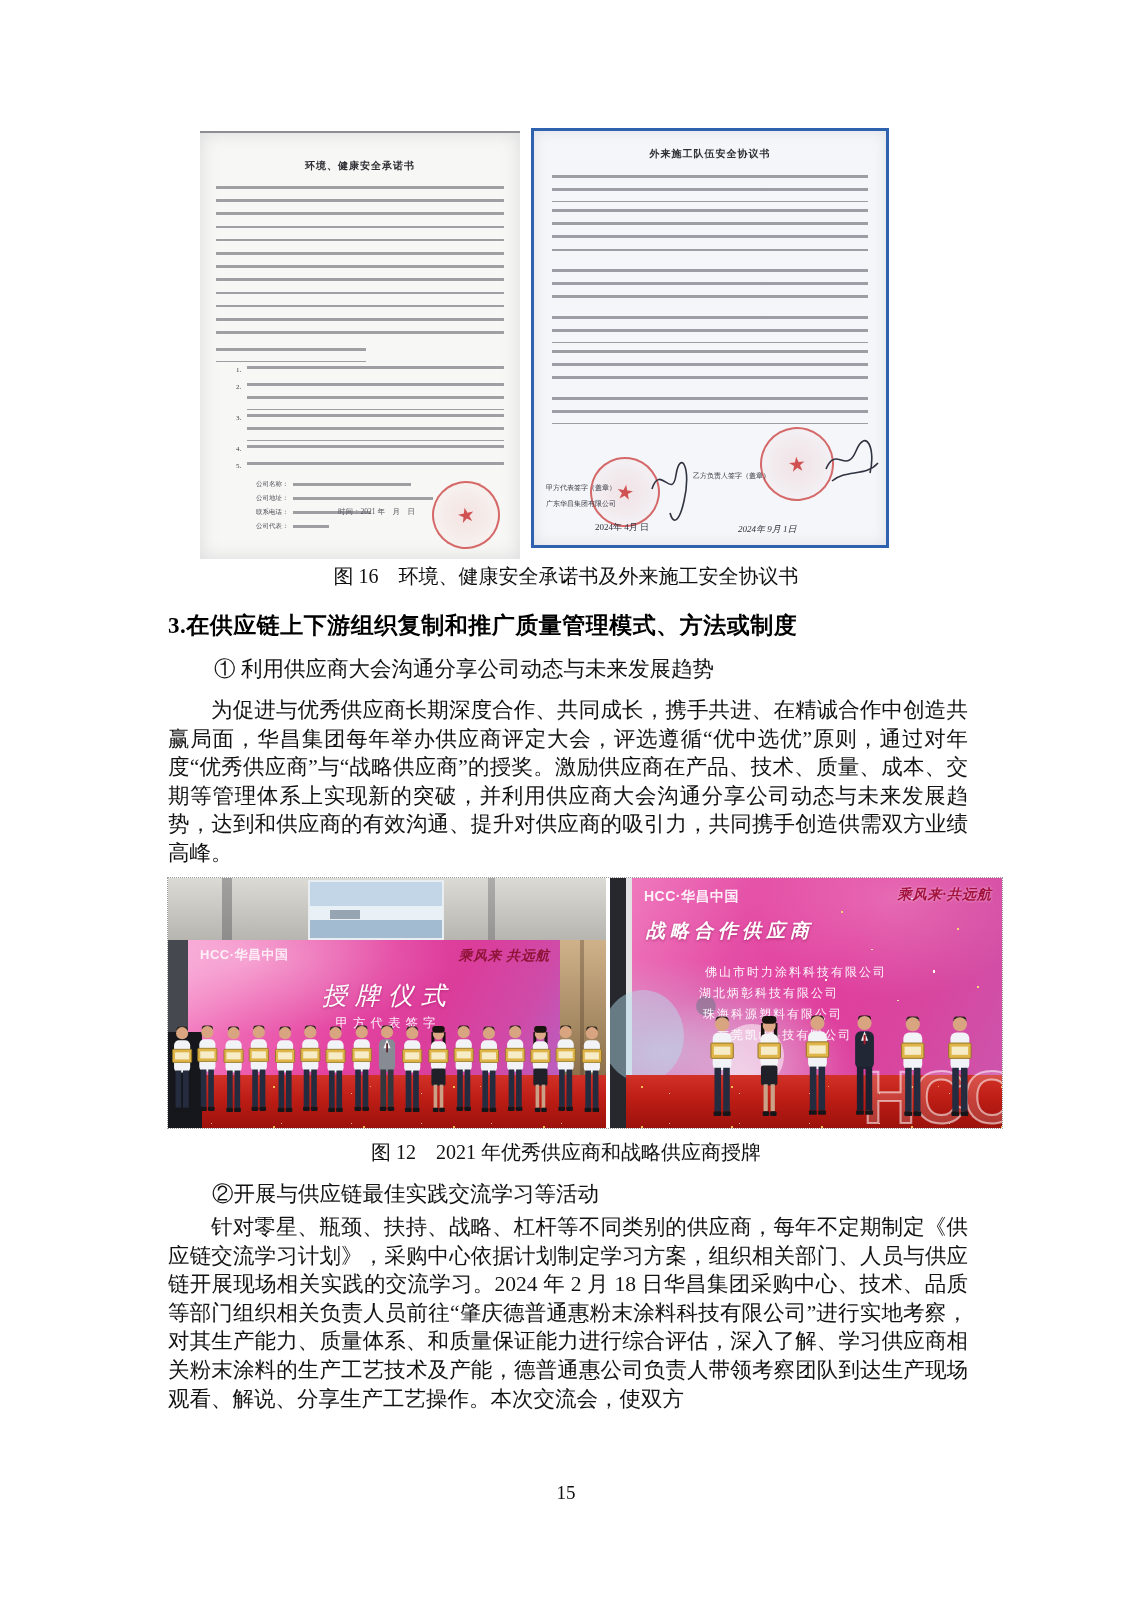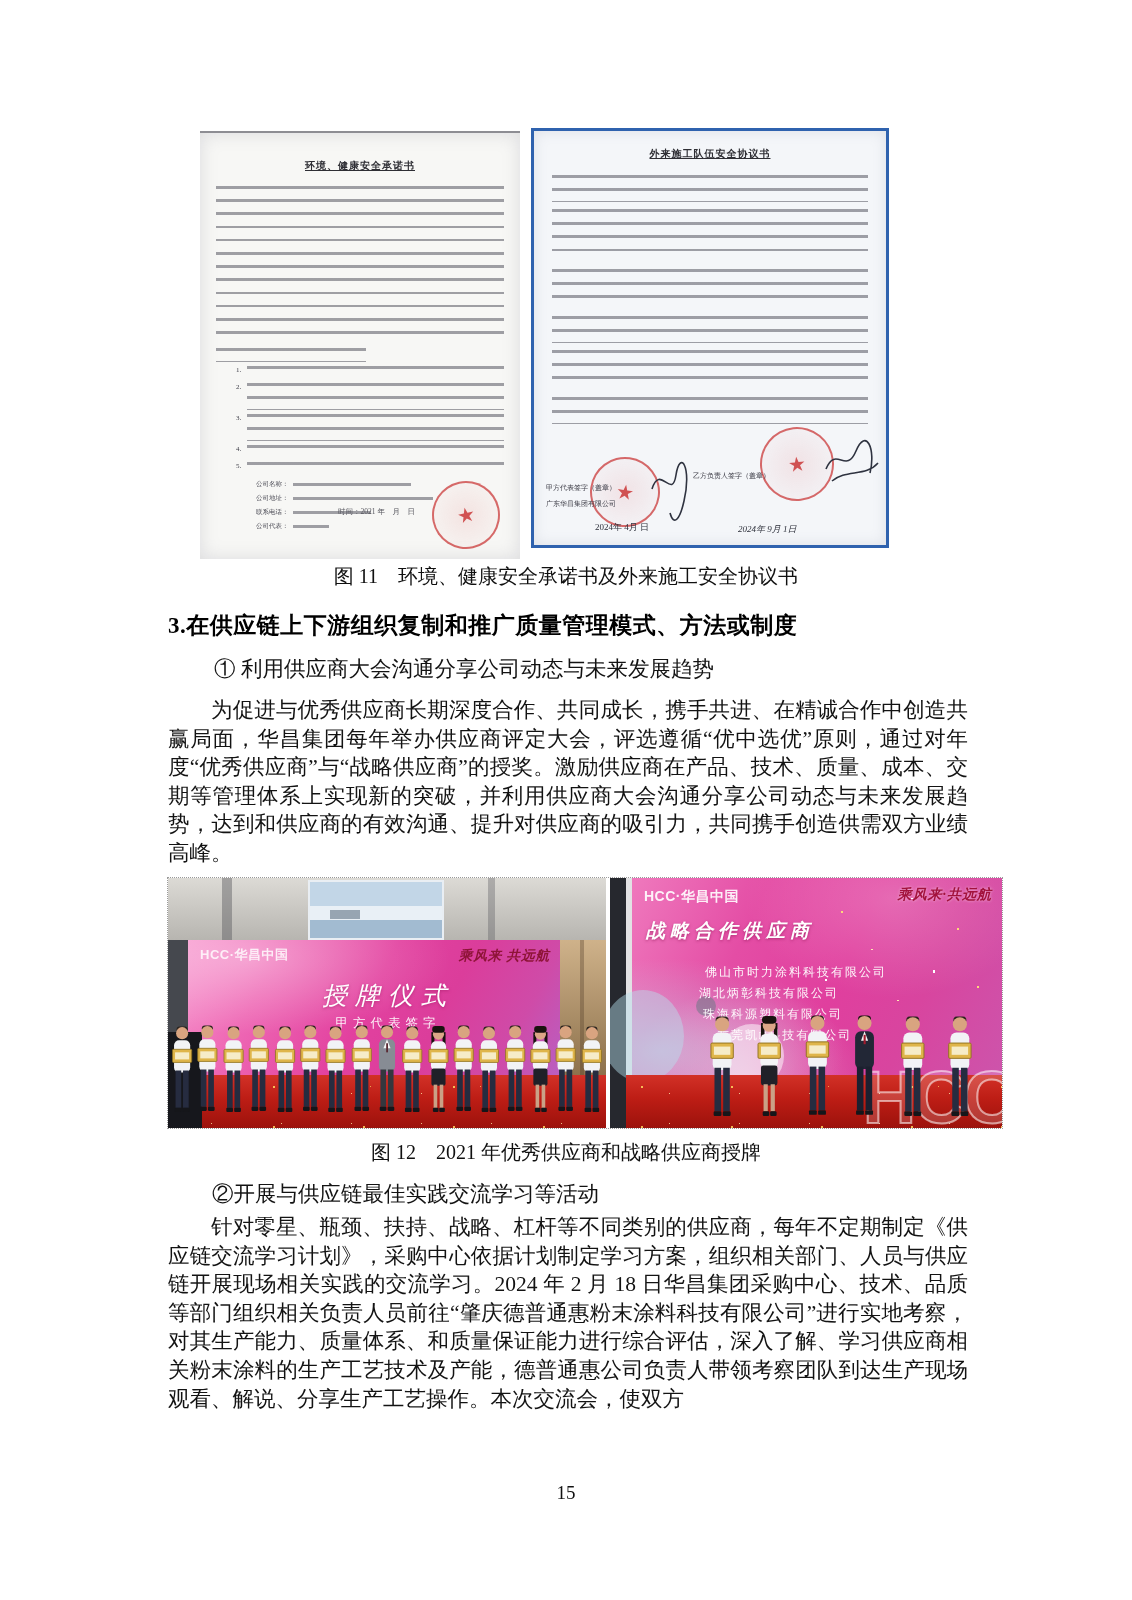--- a/index.html
+++ b/index.html
@@ -5,21 +5,21 @@
   html,body{margin:0;padding:0;background:#ffffff;}
   .page{position:relative;width:1132px;height:1600px;background:#fff;overflow:hidden;
         font-family:"Liberation Serif","DejaVu Serif",serif;color:#151515;}
 
   
   .doc{position:absolute;overflow:hidden;}
   .doc-left{left:200px;top:131px;width:320px;height:426px;background:#f7f7f5;
             border-top:2px solid #8d8d93;box-shadow:inset 0 0 18px rgba(120,120,135,.22);}
   .doc-right{left:531px;top:128px;width:358px;height:420px;background:#f4f6f9;
              border:3px solid #2f62ae;box-sizing:border-box;box-shadow:inset 0 0 14px rgba(120,130,150,.18);}
-  .dtitle{text-align:center;font-weight:bold;color:#2e2e34;font-size:10px;letter-spacing:1px;text-decoration:underline;}
+  .dtitle{text-align:center;font-weight:bold;color:#2e2e34;font-size:10px;letter-spacing:1px;}
   .doc-left .dtitle{margin-top:26px;}
   .doc-right .dtitle{margin-top:16px;}
   .tl{background:repeating-linear-gradient(to bottom,rgba(70,70,82,.5) 0 2.6px,transparent 2.6px 13.2px);}
   .doc-left .b1{margin:13px 16px 0 16px;height:158px;}
   .pledge{margin:4px 0 4px 16px;width:150px;height:14px;}
   .nrow{display:flex;gap:6px;margin:4px 16px 4px 36px;font-size:7px;line-height:8px;color:#3c3c46;}
   .nrow i{flex:1;display:block;}
   .irow{display:flex;align-items:center;gap:4px;margin:5px 0 5px 56px;font-size:6.5px;color:#4a4a54;}
   .irow i{height:2.6px;background:rgba(70,70,82,.5);display:block;}
   .stamp{position:absolute;border:2.5px solid rgba(198,40,40,.68);border-radius:50%;
@@ -187,21 +187,21 @@
     <div class="siglbl sig-b-label">乙方负责人签字（盖章）</div>
     <div class="sig-b-date abs">2024年 9月 1日</div>
     <svg class="squig" style="left:112px;top:330px" width="56" height="70" viewBox="0 0 56 70">
         <path d="M6,28 C14,2 26,40 30,14 S46,6 38,40 C34,58 28,66 24,52" stroke="#2f3340" fill="none" stroke-width="1.6"></path>
       </svg>
     <svg class="squig" style="left:288px;top:308px" width="60" height="50" viewBox="0 0 60 50">
         <path d="M4,30 C14,6 24,36 34,12 S54,10 48,34 M10,42 C24,30 44,38 56,24" stroke="#2f3340" fill="none" stroke-width="1.6"></path>
       </svg>
   </div>
 
-  <div class="cap cap11">图 11　环境、健康安全承诺书及外来施工安全协议书</div>
+  <div class="cap cap11">图 16　环境、健康安全承诺书及外来施工安全协议书</div>
 
   <div class="h3">3.在供应链上下游组织复制和推广质量管理模式、方法或制度</div>
   <div class="sub sub1">① 利用供应商大会沟通分享公司动态与未来发展趋势</div>
   <div class="para para1">为促进与优秀供应商长期深度合作、共同成长，携手共进、在精诚合作中创造共赢局面，华昌集团每年举办供应商评定大会，评选遵循“优中选优”原则，通过对年度“优秀供应商”与“战略供应商”的授奖。激励供应商在产品、技术、质量、成本、交期等管理体系上实现新的突破，并利用供应商大会沟通分享公司动态与未来发展趋势，达到和供应商的有效沟通、提升对供应商的吸引力，共同携手创造供需双方业绩高峰。</div>
 
   <div class="photos">
 
     <div class="ph ph-l">
       <div class="abs ceil"></div>
       <div class="abs beam1"></div>

